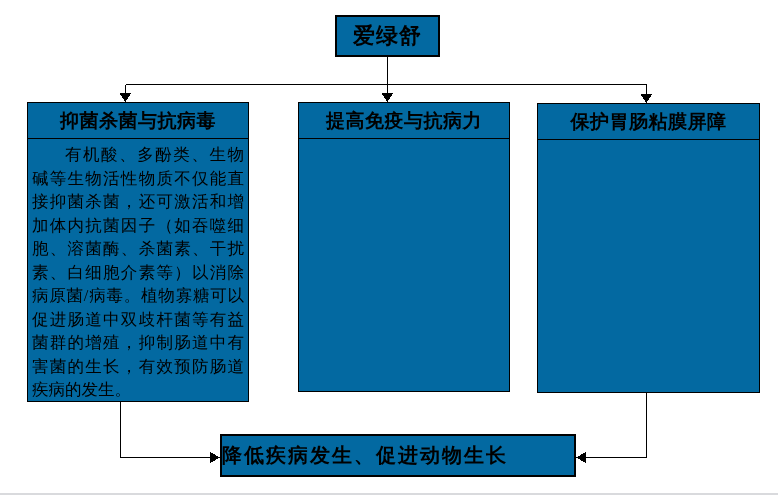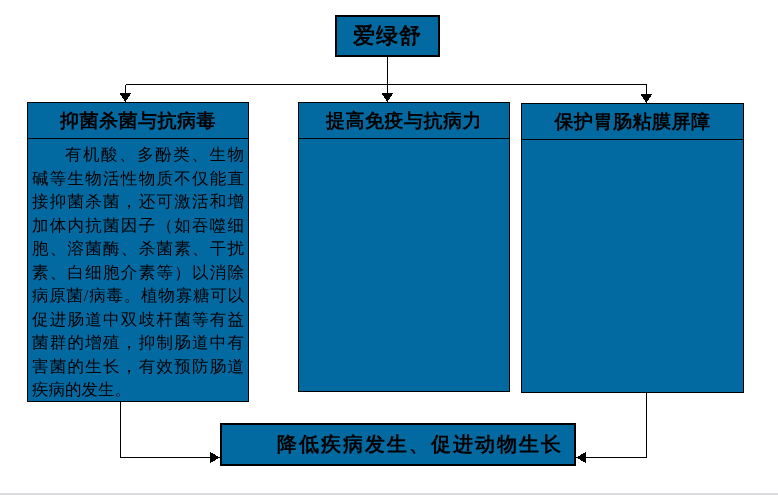--- a/index.html
+++ b/index.html
@@ -18,25 +18,25 @@
     height:35px; line-height:35px; border-bottom:1.5px solid #000;
     font-weight:bold; font-size:19px; text-align:center; letter-spacing:0.5px;
     overflow:hidden; white-space:nowrap;
   }
   .branch .bbody {
     padding:4px 4px 0 4px; font-size:16.5px; line-height:23.5px;
     text-align:justify; text-indent:2em; word-break:break-all; overflow:hidden;
   }
   .b1 { left:27px;  top:102px; width:222px; height:300px; }
   .b2 { left:285px; top:102px; width:212px; height:290px;margin-left:13px; }
-  .b3 { left:521px; top:103px; width:223px; height:290px; }
+  .b3 { left:537px; top:103px; width:223px; height:290px; }
   .outcome {
-    left:220px; top:423px; width:356px; height:43px; border-width:2px;
-    display:flex; align-items:center; justify-content:center;
-    font-weight:bold; font-size:20px; letter-spacing:2px;padding-left:44px;
+    left:220px; top:434px; width:356px; height:43px; border-width:2px;
+    display:flex; align-items:center; justify-content:flex-start;
+    font-weight:bold; font-size:20px; letter-spacing:2px;
   }
   .divider { position:absolute; left:0; top:493px; width:778px; height:2px; background:#d9dadd; }
 </style>
 </head>
 <body>
 
 <div class="canvas">
 
   <svg class="connectors" width="778" height="500" viewBox="0 0 778 500" stroke="#000000" stroke-width="1.5" fill="#000000" shape-rendering="crispEdges">
 

